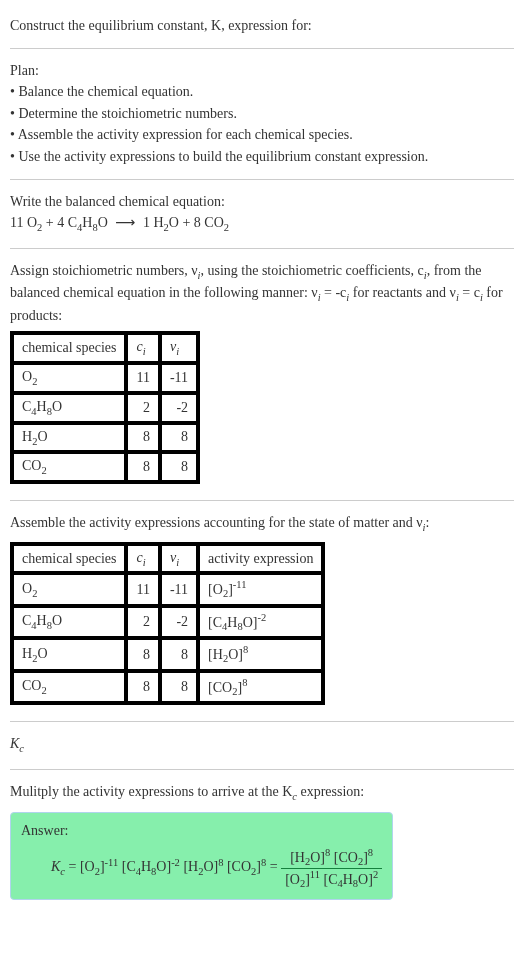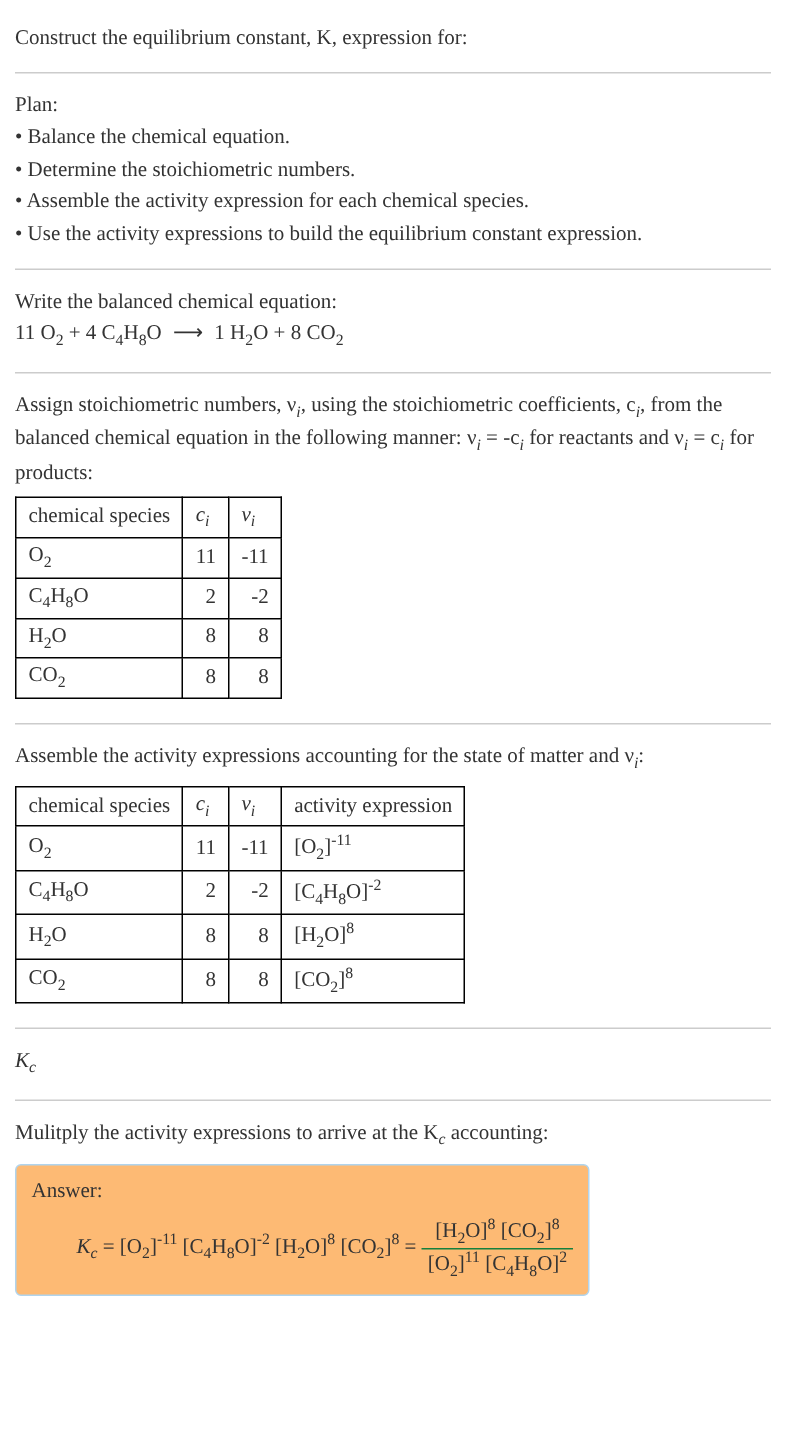--- a/index.html
+++ b/index.html
@@ -37,31 +37,31 @@
     }
     sup {
       font-size: 0.75em;
       vertical-align: super;
     }
     table {
       border-collapse: collapse;
       margin: 6px 0;
     }
     th, td {
-      border: 1px solid #000000;
+      border: 4px solid #000000;
       padding: 4px 8px;
       text-align: left;
       font-weight: normal;
       margin-left: 40px;
     }
     td.num {
       text-align: right;
     }
     .answer-box {
-      background: #fdba74;
+      background: #86efac;
       border: 1px solid #b0d4ed;
       border-radius: 4px;
       padding: 10px;
       margin: 6px 0;
       display: inline-block;
     }
     .answer-box .answer-label {
       margin-bottom: 8px;
     }
     .answer-box .eq {
@@ -199,21 +199,21 @@
 <div class="section">
   <div class="line">
     <span class="italic">K</span><sub class="italic">c</sub>
   </div>
 </div>
 
 <hr class="divider">
 
 <div class="section">
   <div class="line">
-    <span>Mulitply the activity expressions to arrive at the K</span><sub class="italic">c</sub><span> accounting:</span>
+    <span>Mulitply the activity expressions to arrive at the K</span><sub class="italic">c</sub><span> expression:</span>
   </div>
   <div class="answer-box">
     <div class="answer-label">Answer:</div>
     <div class="eq">
       <span class="italic">K</span><sub class="italic">c</sub><span> = [O</span><sub>2</sub><span>]</span><sup>-11</sup><span> [C</span><sub>4</sub><span>H</span><sub>8</sub><span>O]</span><sup>-2</sup><span> [H</span><sub>2</sub><span>O]</span><sup>8</sup><span> [CO</span><sub>2</sub><span>]</span><sup>8</sup><span> = </span><span class="frac"><span class="num-top"><span>[H</span><sub>2</sub><span>O]</span><sup>8</sup><span> [CO</span><sub>2</sub><span>]</span><sup>8</sup></span><span class="num-bot"><span>[O</span><sub>2</sub><span>]</span><sup>11</sup><span> [C</span><sub>4</sub><span>H</span><sub>8</sub><span>O]</span><sup>2</sup></span></span>
     </div>
   </div>
 </div>
 
 </body></html>

